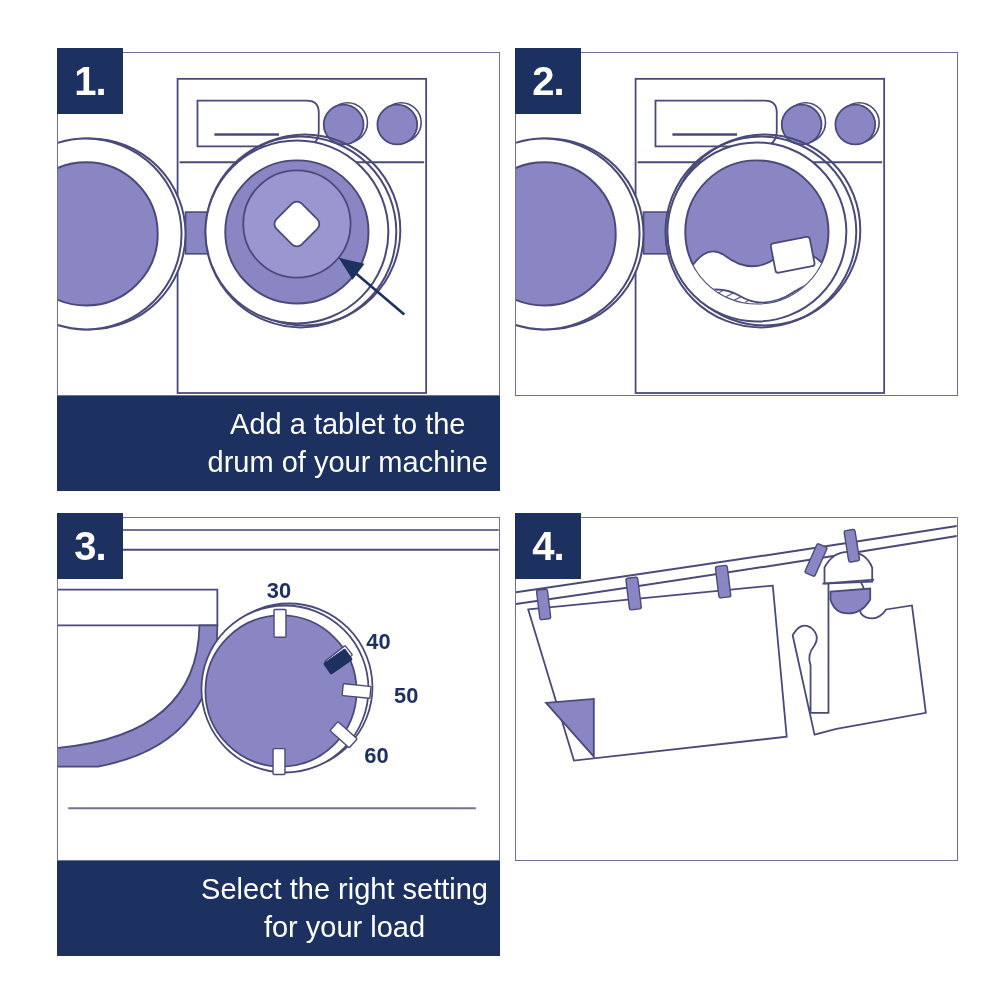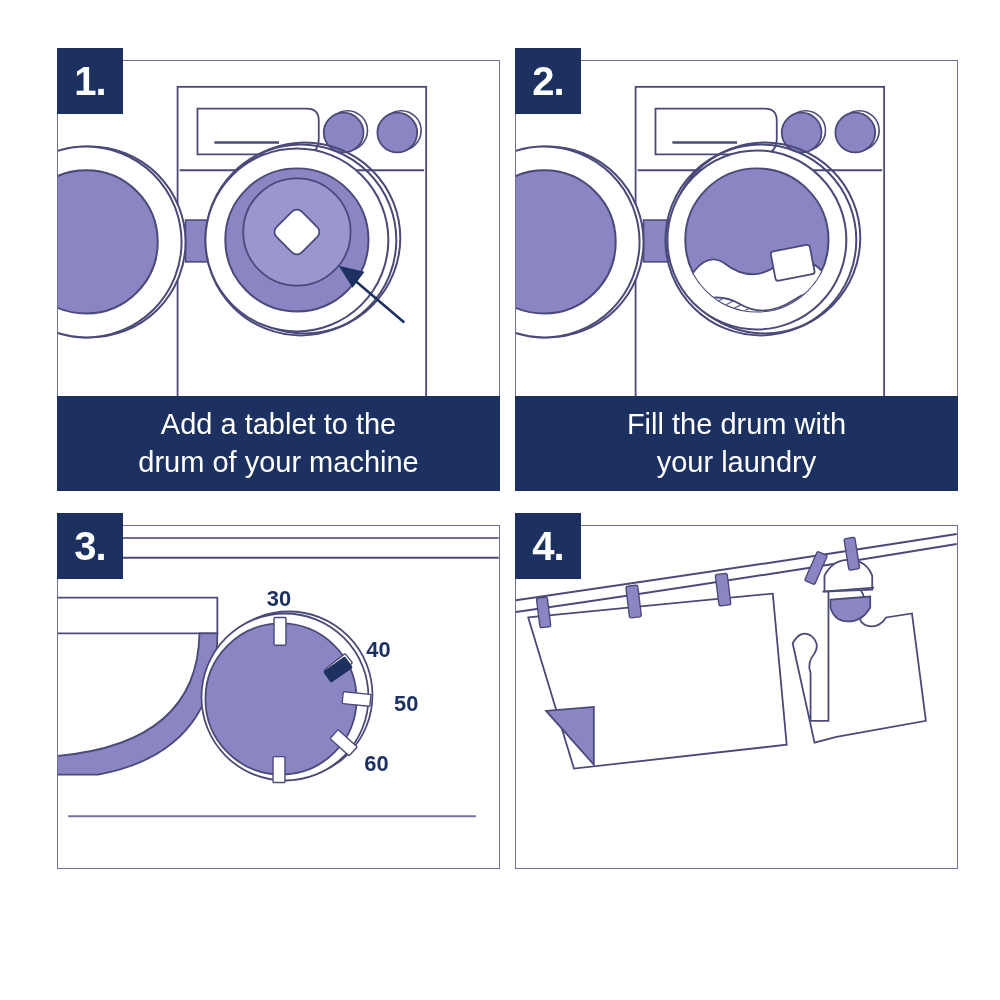--- a/index.html
+++ b/index.html
@@ -26,21 +26,21 @@
     box-sizing: border-box;
   }
   .panel-1 { left: 57px;  top: 48px;  }
   .panel-2 { left: 515px; top: 48px;  }
   .panel-3 { left: 57px;  top: 513px; }
   .panel-4 { left: 515px; top: 513px; }
 
   .panel-art {
     position: absolute;
     left: 0;
-    top: 12px;
+    top: 4px;
     width: 443px;
     height: 344px;
     background: #ffffff;
     border: 1.6px solid #6f6f9c;
     box-sizing: border-box;
     overflow: hidden;
   }
   .panel-art svg {
     display: block;
     width: 100%;
@@ -66,21 +66,21 @@
   .caption {
     position: absolute;
     left: 0;
     top: 348px;
     width: 443px;
     height: 95px;
     background: #1d3160;
     color: #ffffff;
     display: flex;
     align-items: center;
-    justify-content: center;
+    justify-content: flex-end;
     text-align: center;
     box-sizing: border-box;
     padding: 0 12px;
   }
   .caption-text {
     font-size: 29px;
     line-height: 1.28;
     font-weight: 400;
     white-space: pre-line;
   }
@@ -168,24 +168,20 @@
         <g clip-path="url(#drumClip2)">
           <path d="M168 230 Q188 188 210 204 Q236 224 262 206 Q292 186 318 224 L318 258 L168 258 Z" fill="#ffffff" stroke="#4a4a7a" stroke-width="1.8"></path>
           <path d="M168 248 Q200 230 224 244 Q250 260 280 240 Q306 222 320 246 L320 262 L168 262 Z" fill="url(#hatch)" stroke="#4a4a7a" stroke-width="1.8"></path>
           <rect x="258" y="188" width="40" height="30" rx="3" ry="3" transform="rotate(-11 278 203)" fill="#ffffff" stroke="#4a4a7a" stroke-width="1.8"></rect>
         </g>
       </svg>
     </div>
     <div class="step-badge">
       <span>2.</span>
     </div>
-    <div class="caption">
-      <span class="caption-text">Fill the drum with
-your laundry</span>
-    </div>
   </div>
 
   <div class="panel panel-3">
     <div class="panel-art">
       <svg viewBox="0 0 443 344" xmlns="http://www.w3.org/2000/svg">
 
         <line x1="60" y1="12" x2="443" y2="12" stroke="#6f6f9c" stroke-width="2"></line>
         <line x1="60" y1="32" x2="443" y2="32" stroke="#4a4a7a" stroke-width="2"></line>
 
         <path d="M-10 72 H160 V108 H-10 Z" fill="#ffffff" stroke="#4a4a7a" stroke-width="1.8"></path>
@@ -208,20 +204,24 @@
 
         <text x="222" y="80" text-anchor="middle" font-family="Liberation Sans, sans-serif" font-size="22" font-weight="bold" fill="#1d3160">30</text>
         <text x="322" y="132" text-anchor="middle" font-family="Liberation Sans, sans-serif" font-size="22" font-weight="bold" fill="#1d3160">40</text>
         <text x="350" y="186" text-anchor="middle" font-family="Liberation Sans, sans-serif" font-size="22" font-weight="bold" fill="#1d3160">50</text>
         <text x="320" y="246" text-anchor="middle" font-family="Liberation Sans, sans-serif" font-size="22" font-weight="bold" fill="#1d3160">60</text>
       </svg>
     </div>
     <div class="step-badge">
       <span>3.</span>
     </div>
+    <div class="caption">
+      <span class="caption-text">Select the right setting
+for your load</span>
+    </div>
   </div>
 
   <div class="panel panel-4">
     <div class="panel-art">
       <svg viewBox="0 0 443 344" xmlns="http://www.w3.org/2000/svg">
 
         <path d="M-10 88 Q200 58 443 18" fill="none" stroke="#4a4a7a" stroke-width="2"></path>
         <path d="M-10 76 Q200 46 443 8" fill="none" stroke="#4a4a7a" stroke-width="2"></path>
 
         <path d="M12 92 L258 68 L272 220 L58 244 Z" fill="#ffffff" stroke="#4a4a7a" stroke-width="1.8"></path>

